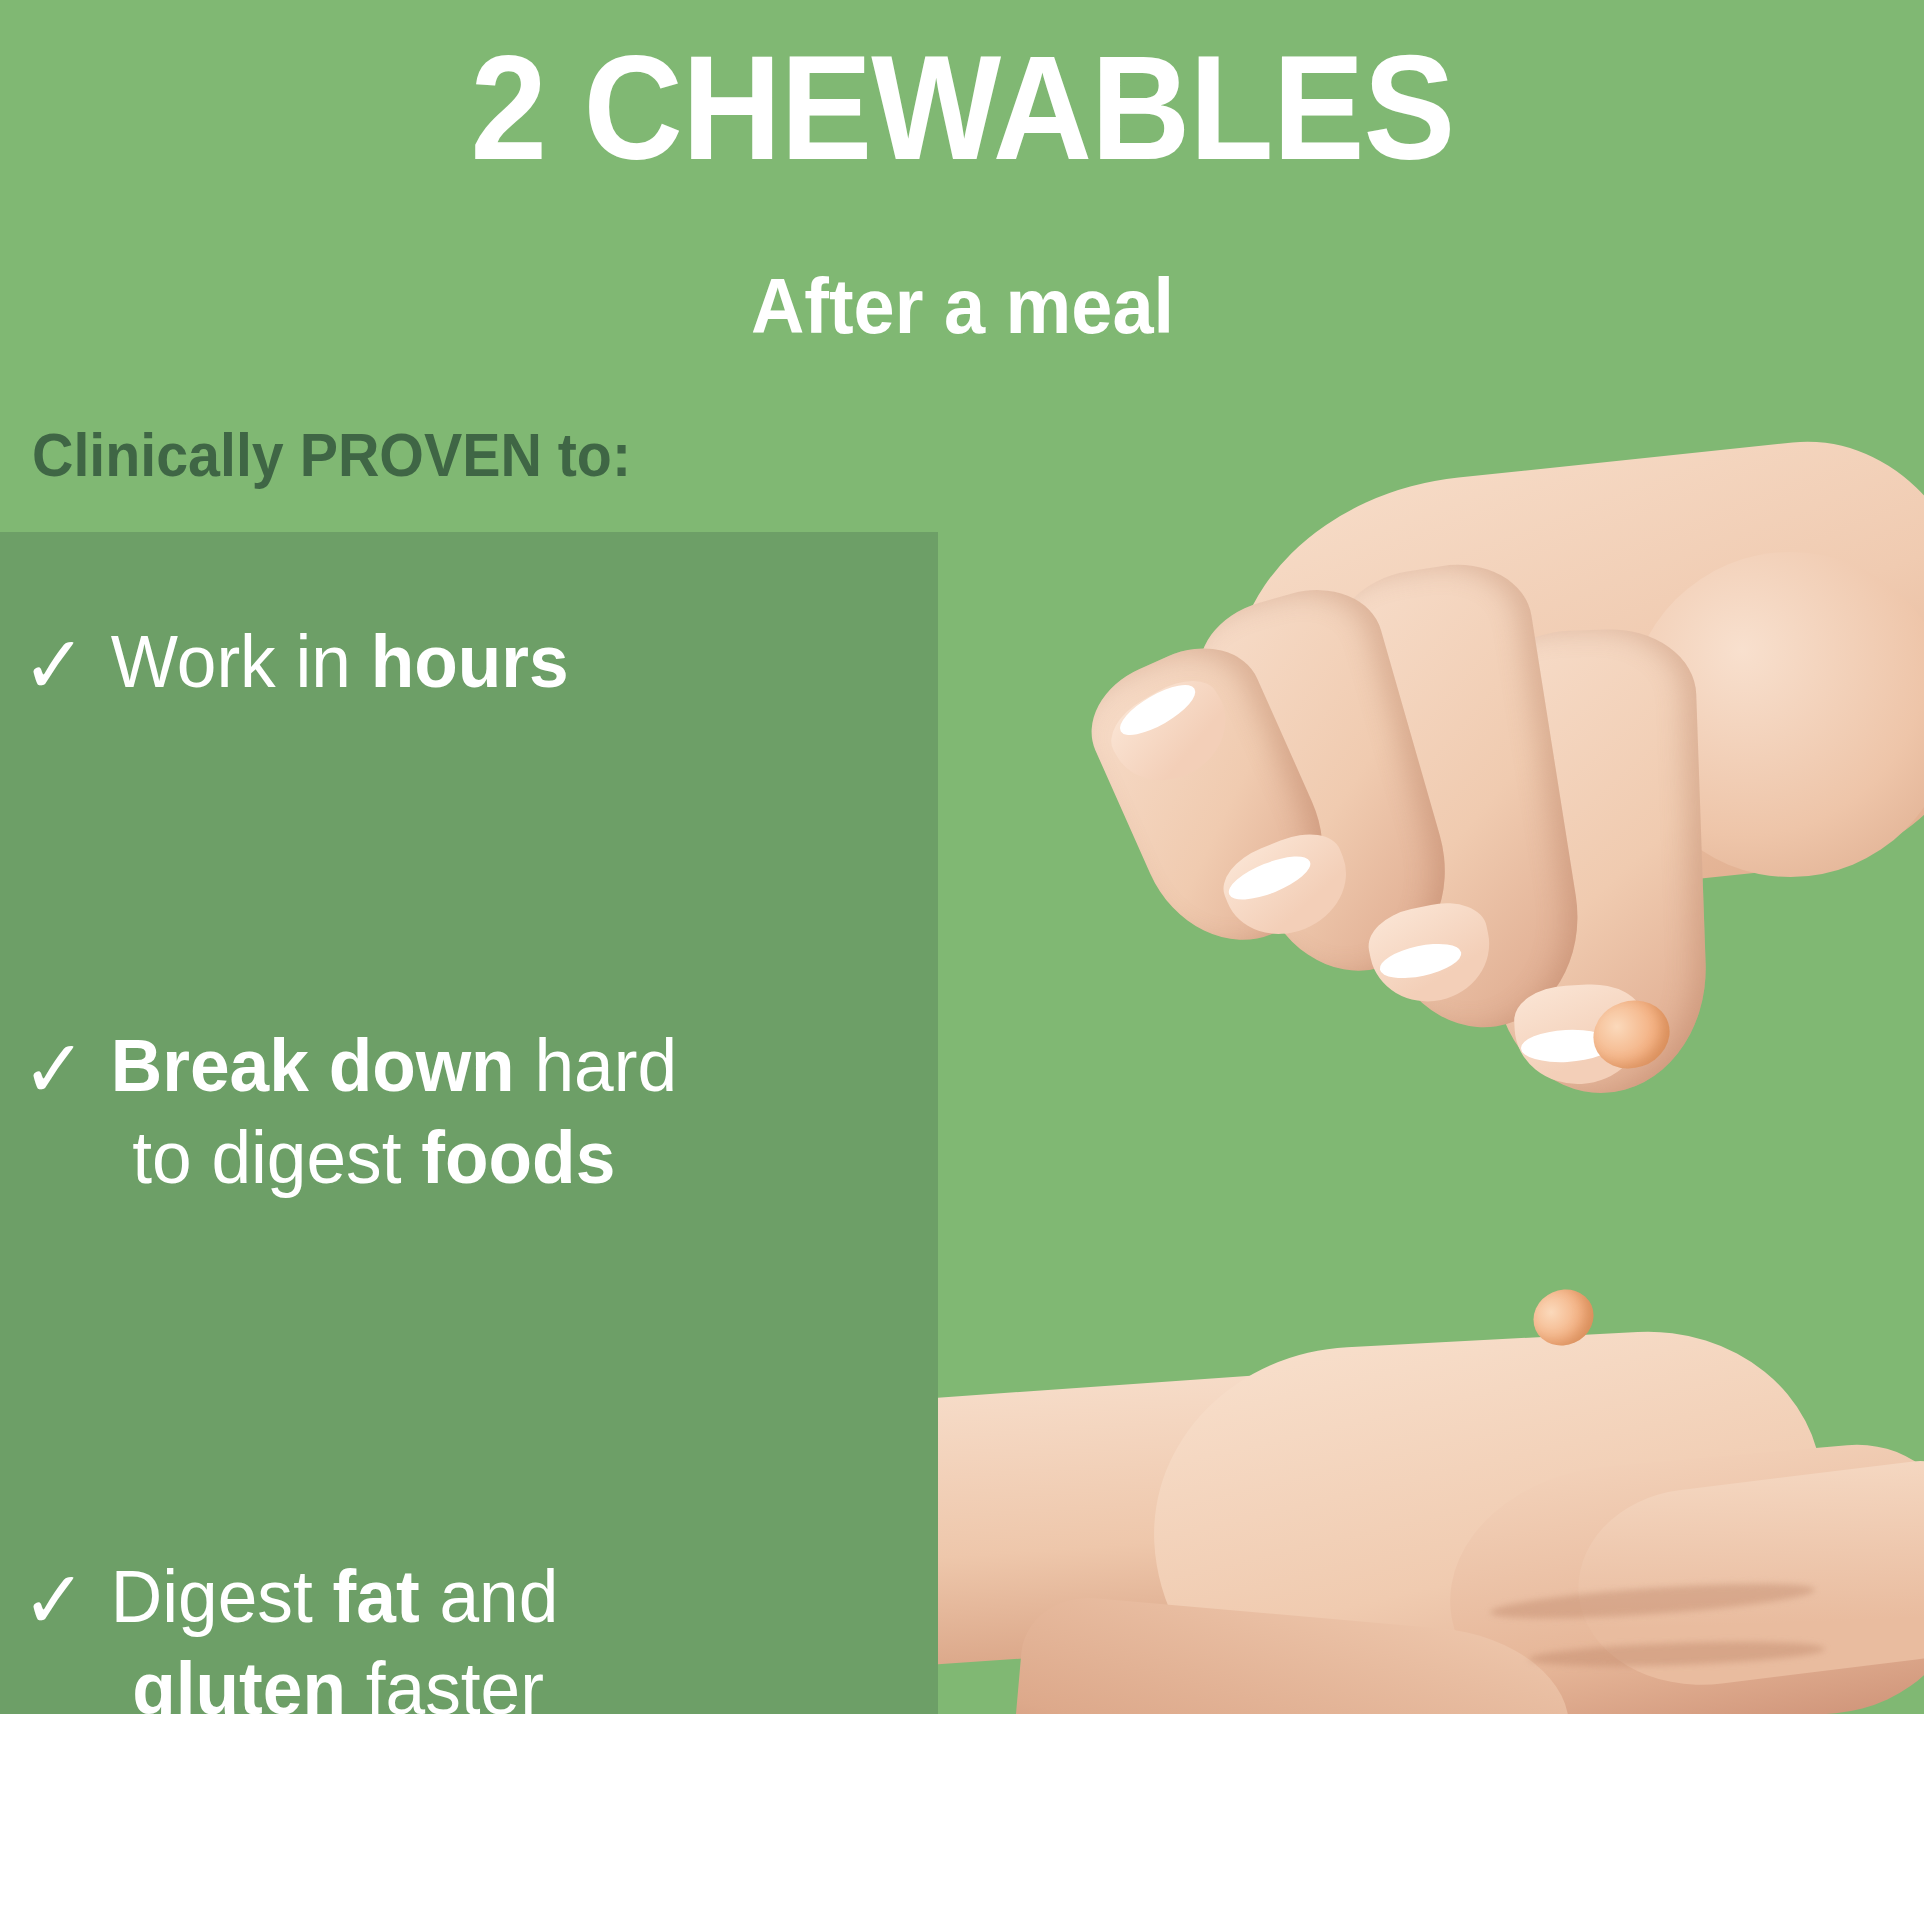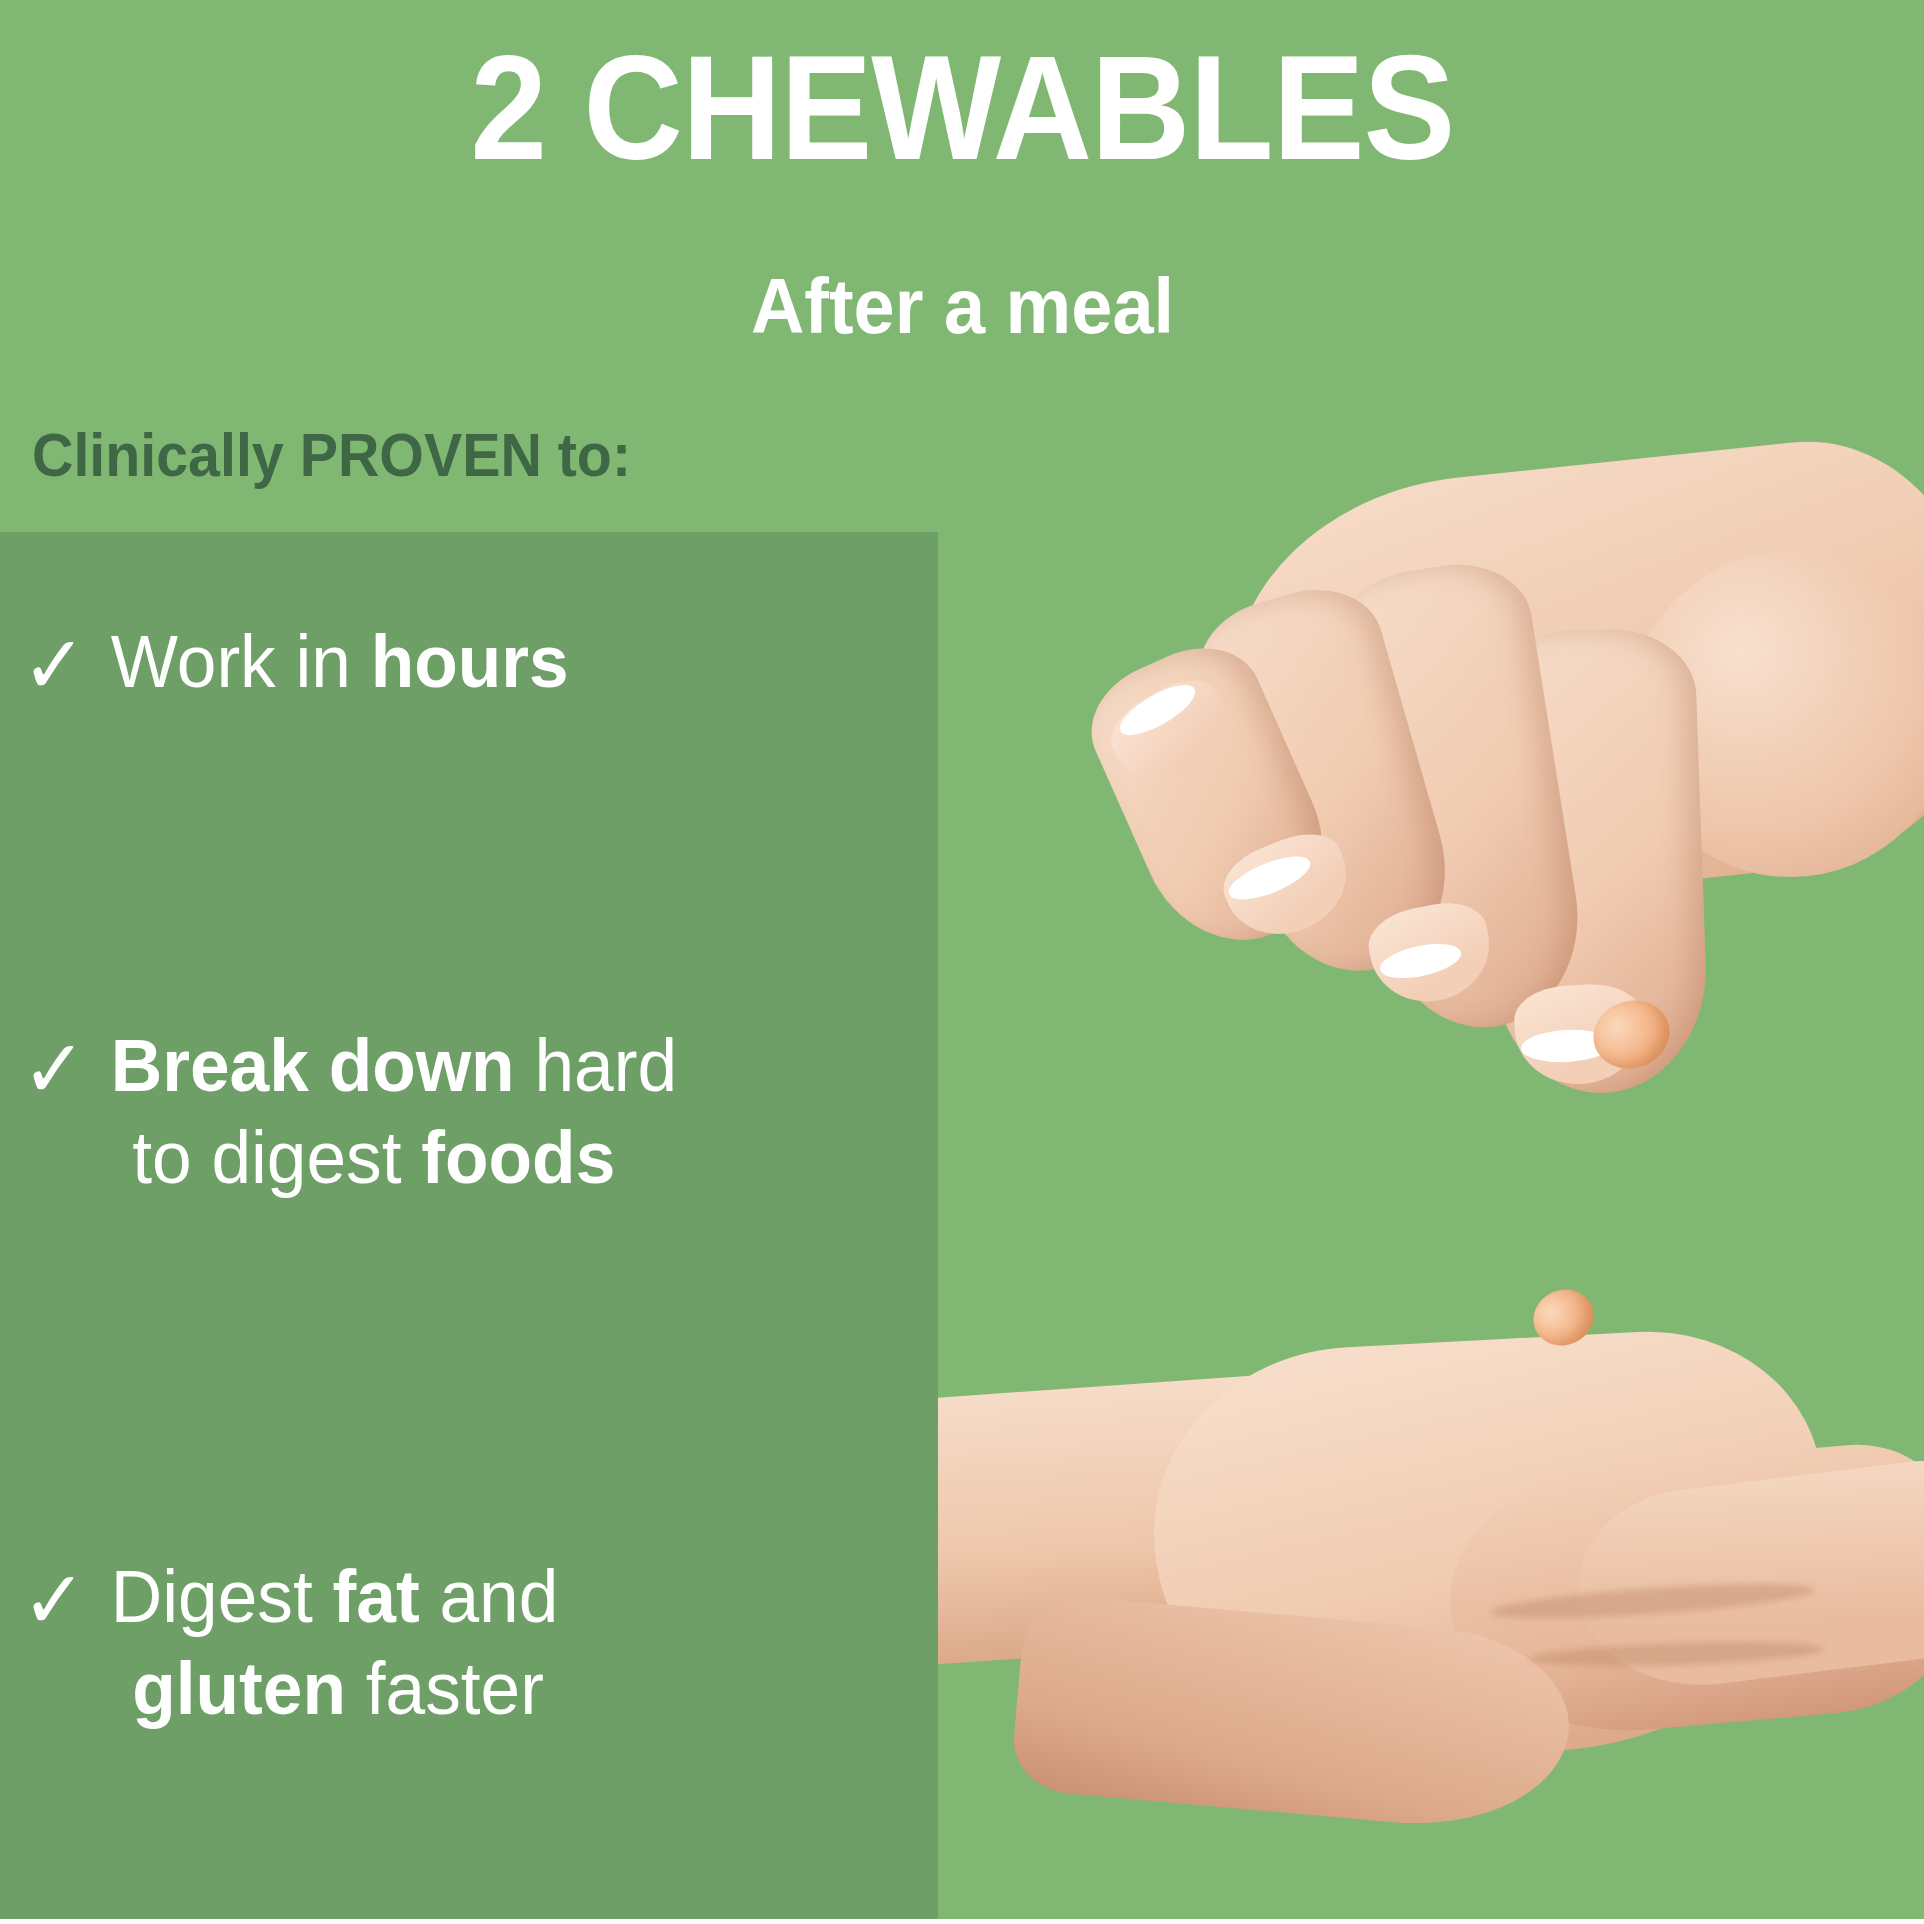--- a/index.html
+++ b/index.html
@@ -8,21 +8,21 @@
   }
   body {
     width: 1925px;
     height: 1925px;
     overflow: hidden;
     font-family: "Liberation Sans", sans-serif;
   }
   #poster {
     position: relative;
     width: 1925px;
-    height: 1919px;
+    height: 1714px;
     background: #80b873;
     overflow: hidden;
   }
 
   
   .headline {
     position: absolute;
     left: 0;
     top: 29.6px;
     width: 1925px;

